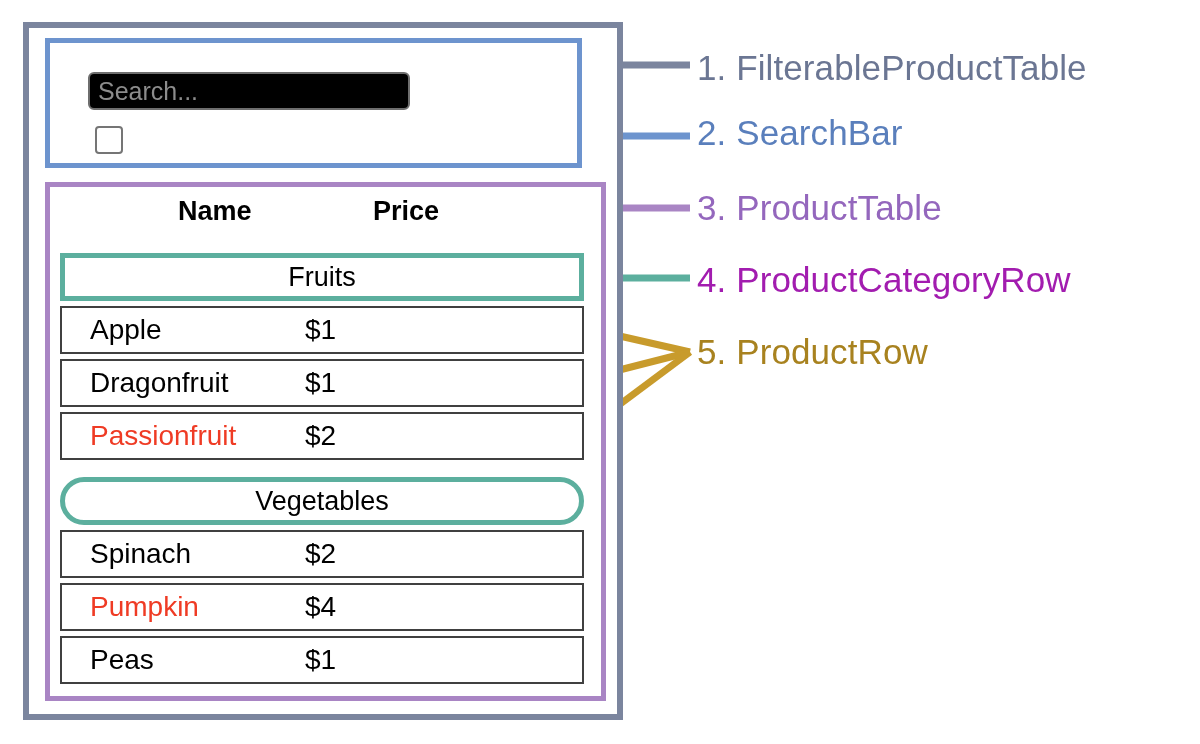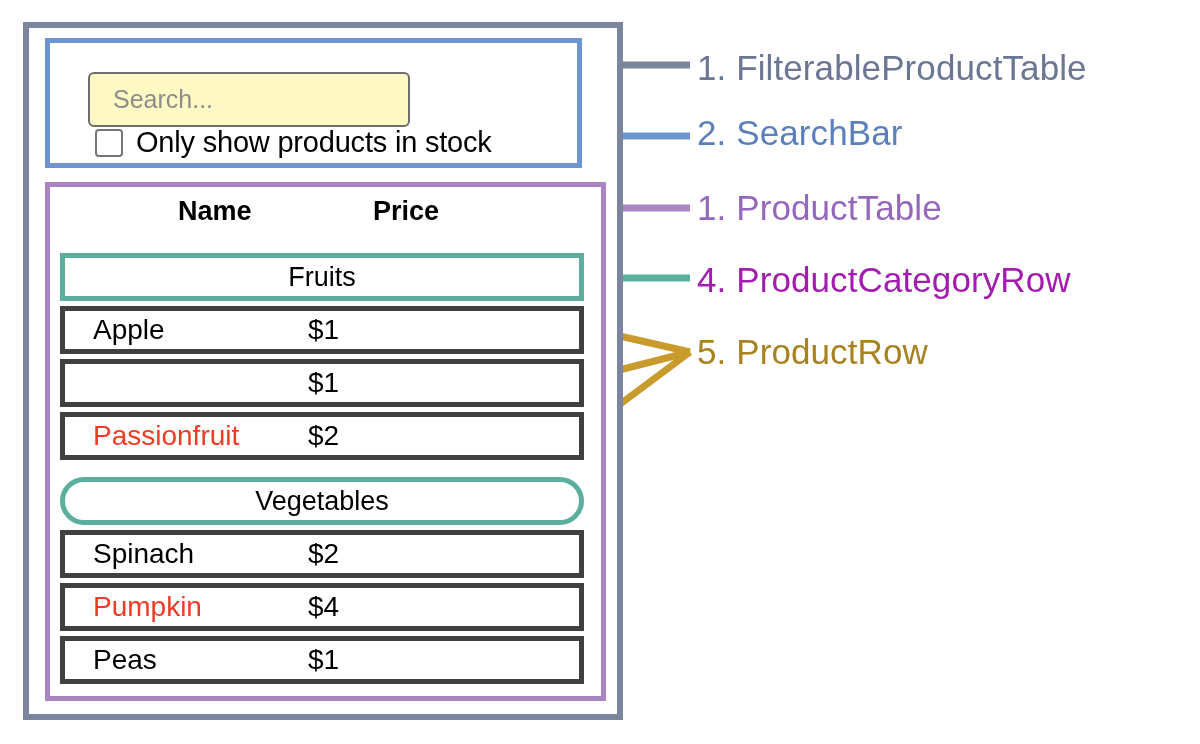--- a/index.html
+++ b/index.html
@@ -46,29 +46,29 @@
     width: 561px; height: 519px;
     box-sizing: border-box;
     border: 5px solid #a985c4;
     background: #ffffff;
   }
 
   
   .search-input {
     position: absolute;
     left: 88px; top: 72px;
-    width: 322px; height: 55px;
+    width: 322px; height: 38px;
     box-sizing: border-box;
     border: 2px solid #6e6e6e;
     border-radius: 6px;
-    background: #fef9c3;
+    background: #000000;
     font-family: "Liberation Sans", sans-serif;
     font-size: 25px;
     color: #888888;
-    padding: 0 23px;
+    padding: 0 8px;
     line-height: 34px;
     outline: none;
   }
   .search-input::placeholder { color: #8c8c8c; opacity: 1; }
 
   .checkbox-row {
     position: absolute;
     left: 95px; top: 126px;
     display: flex;
     align-items: center;
@@ -111,21 +111,21 @@
     width: 524px;
     box-sizing: border-box;
     background: #ffffff;
   }
   .row-category {
     height: 48px;
     border: 5px solid #5caf9e;
   }
   .row-product {
     height: 48px;
-    border: 5px solid #404040;
+    border: 2px solid #404040;
   }
   .cat-label {
     position: absolute;
     left: 0; right: 0; top: 50%;
     transform: translateY(-50%);
     text-align: center;
     font-size: 27px;
     font-weight: normal;
     color: #000000;
   }
@@ -179,40 +179,40 @@
 </svg>
 
 <div class="box-outer"></div>
 
 <div class="box-searchbar"></div>
 
 <input class="search-input" type="text" placeholder="Search..." value="" style="">
 
 <div class="checkbox-row">
   <span class="checkbox-box"></span>
-  <span class="checkbox-label">Only show products in stock</span>
 </div>
 
 <div class="box-producttable"></div>
 
 <div class="table-header">
   <span class="th th-name">Name</span>
   <span class="th th-price">Price</span>
 </div>
 
 <div class="row row-category" style="top:253px;">
   <span class="cat-label">Fruits</span>
 </div>
 
 <div class="row row-product" style="top:306px;">
   <span class="cell-name">Apple</span>
   <span class="cell-price">$1</span>
 </div>
 
 <div class="row row-product" style="top:359px;">
+  <span class="cell-name">Dragonfruit</span>
   <span class="cell-price">$1</span>
 </div>
 
 <div class="row row-product" style="top:412px;">
   <span class="cell-name out-of-stock">Passionfruit</span>
   <span class="cell-price">$2</span>
 </div>
 
 <div class="row row-category" style="top:477px;border-radius:24px;">
   <span class="cat-label">Vegetables</span>
@@ -228,15 +228,15 @@
   <span class="cell-price">$4</span>
 </div>
 
 <div class="row row-product" style="top:636px;">
   <span class="cell-name">Peas</span>
   <span class="cell-price">$1</span>
 </div>
 
 <div class="legend-label legend-1">1. FilterableProductTable</div>
 <div class="legend-label legend-2">2. SearchBar</div>
-<div class="legend-label legend-3">1. ProductTable</div>
+<div class="legend-label legend-3">3. ProductTable</div>
 <div class="legend-label legend-4">4. ProductCategoryRow</div>
 <div class="legend-label legend-5">5. ProductRow</div>
 
 </body></html>

